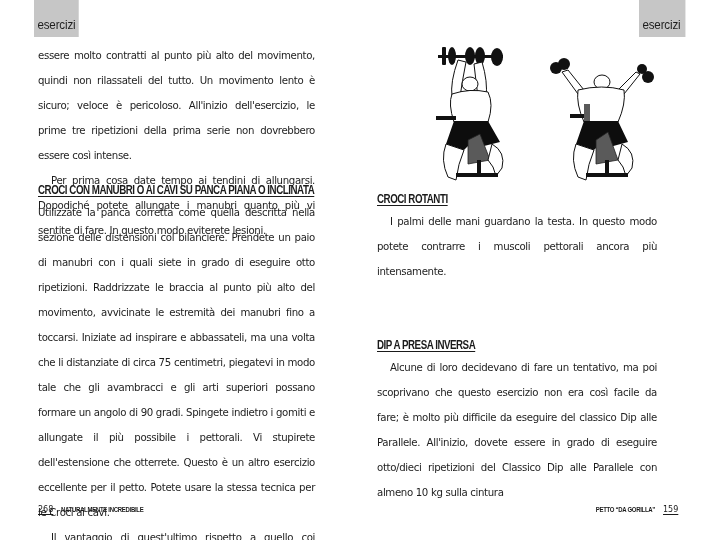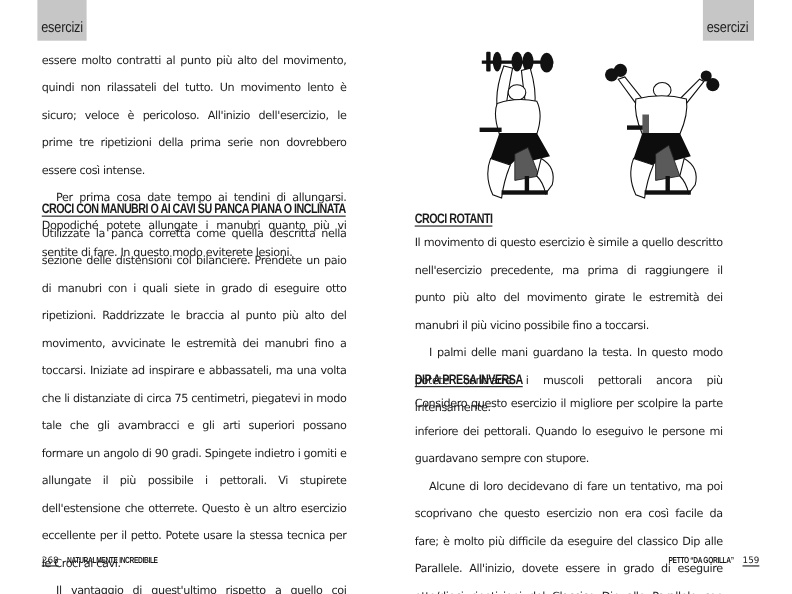--- a/index.html
+++ b/index.html
@@ -64,21 +64,21 @@
       font-size: 8px;
       text-decoration: underline;
       text-underline-offset: 2px;
     }
     .footer .running-title {
       font-weight: bold; letter-spacing: -0.4px;
       transform: scaleX(0.75); transform-origin: left center;
       display: inline-block;
     }
     .page-left .footer { left: 38px; }
-    .page-right .footer { left: 228px; }
+    .page-right .footer { left: 216px; }
     .page-right .footer .running-title { transform-origin: right center; }
 
     .illustration { position: absolute; top: 42px; left: 70px; width: 240px; height: 145px; }
   </style>
 </head>
 <body>
 
 <div class="page page-left">
   <div class="section-tab">esercizi</div>
 
@@ -162,28 +162,26 @@
       <path d="M74 102 Q88 110 84 126 L78 134 Q76 124 70 118 Z" fill="#fff" stroke="#111" stroke-width="1"></path>
 
       <rect x="57" y="118" width="4" height="14" fill="#111"></rect>
       <rect x="38" y="131" width="42" height="4" fill="#111"></rect>
     </g>
   </svg>
 
   <div class="heading" style="left:17px; top:192px;">CROCI ROTANTI</div>
 
   <div class="text-block" style="top:209px;">
-    <p>Il movimento di questo esercizio è simile a quello descritto nell'esercizio precedente, ma prima di raggiungere il punto più alto del movimento girate le estremità dei manubri il più vicino possibile fino a toccarsi.</p>
     <p class="indent">I palmi delle mani guardano la testa. In questo modo potete contrarre i muscoli pettorali ancora più intensamente.</p>
   </div>
 
   <div class="heading" style="left:17px; top:338px;">DIP A PRESA INVERSA</div>
 
   <div class="text-block" style="top:355px;">
-    <p>Considero questo esercizio il migliore per scolpire la parte inferiore dei pettorali. Quando lo eseguivo le persone mi guardavano sempre con stupore.</p>
     <p class="indent">Alcune di loro decidevano di fare un tentativo, ma poi scoprivano che questo esercizio non era così facile da fare; è molto più difficile da eseguire del classico Dip alle Parallele. All'inizio, dovete essere in grado di eseguire otto/dieci ripetizioni del Classico Dip alle Parallele con almeno 10 kg sulla cintura</p>
   </div>
 
   <div class="footer">
     <span class="running-title">PETTO “DA GORILLA”</span>
     <span class="page-num">159</span>
   </div>
 </div>
 
 </body></html>

